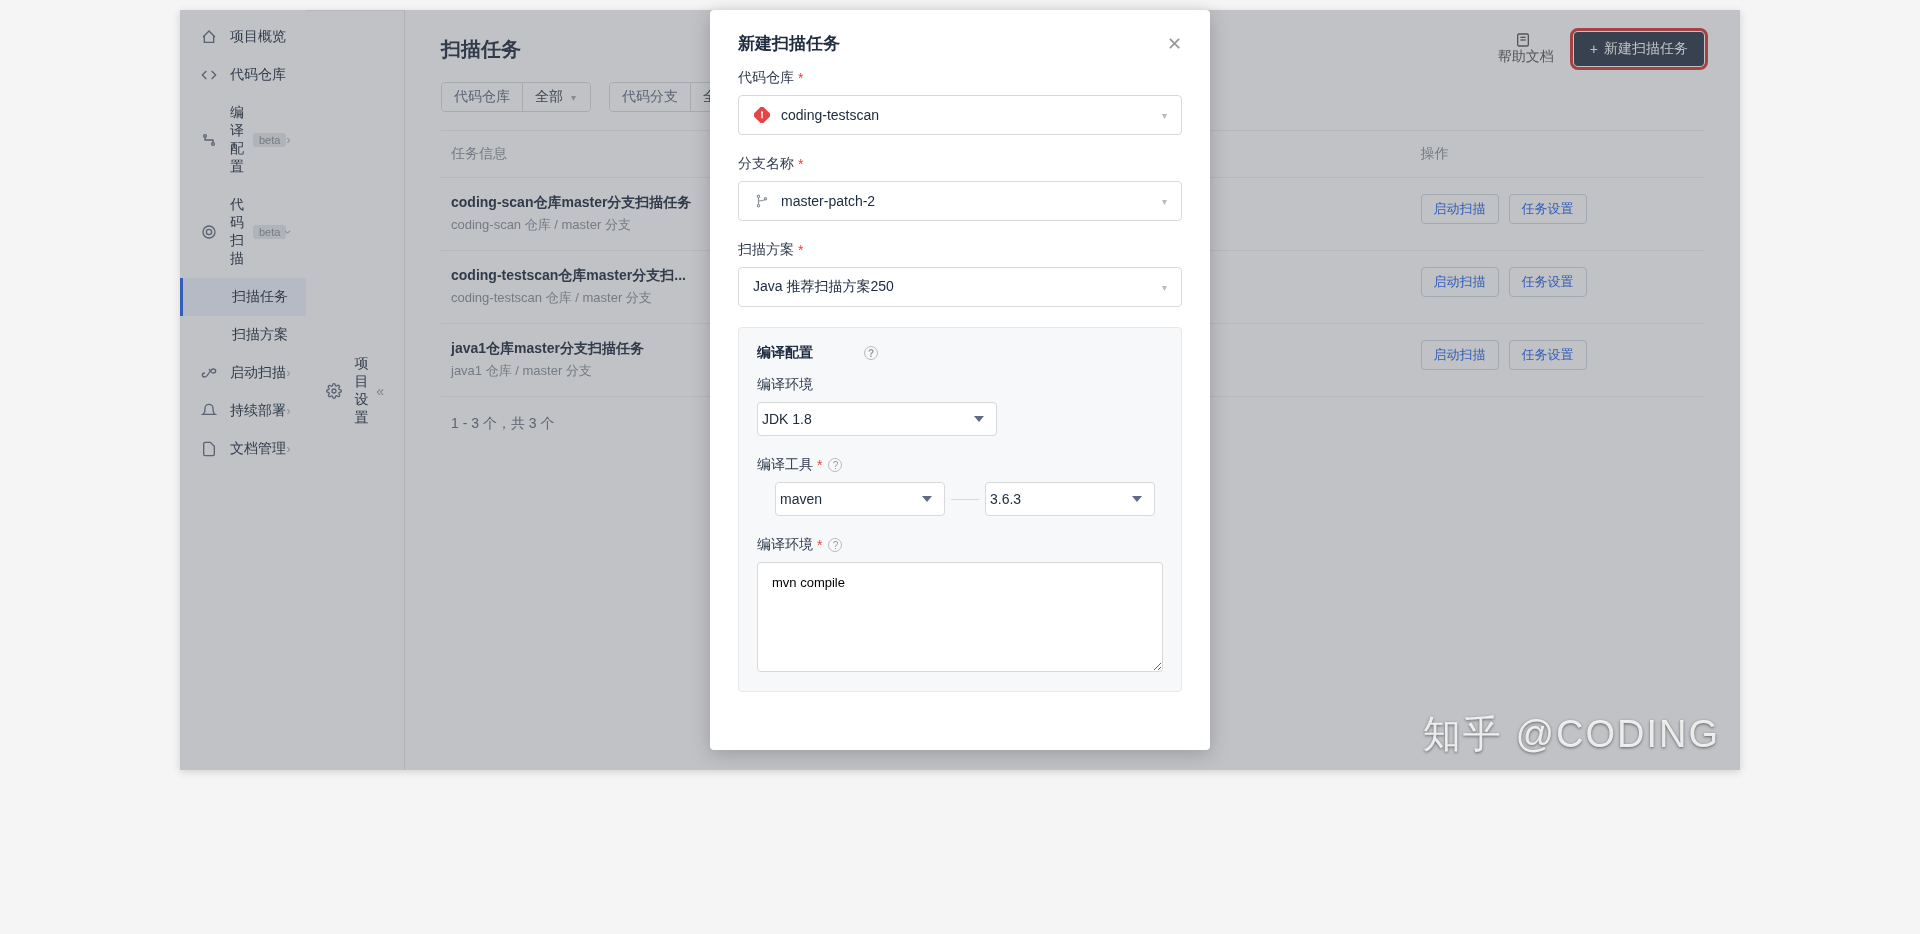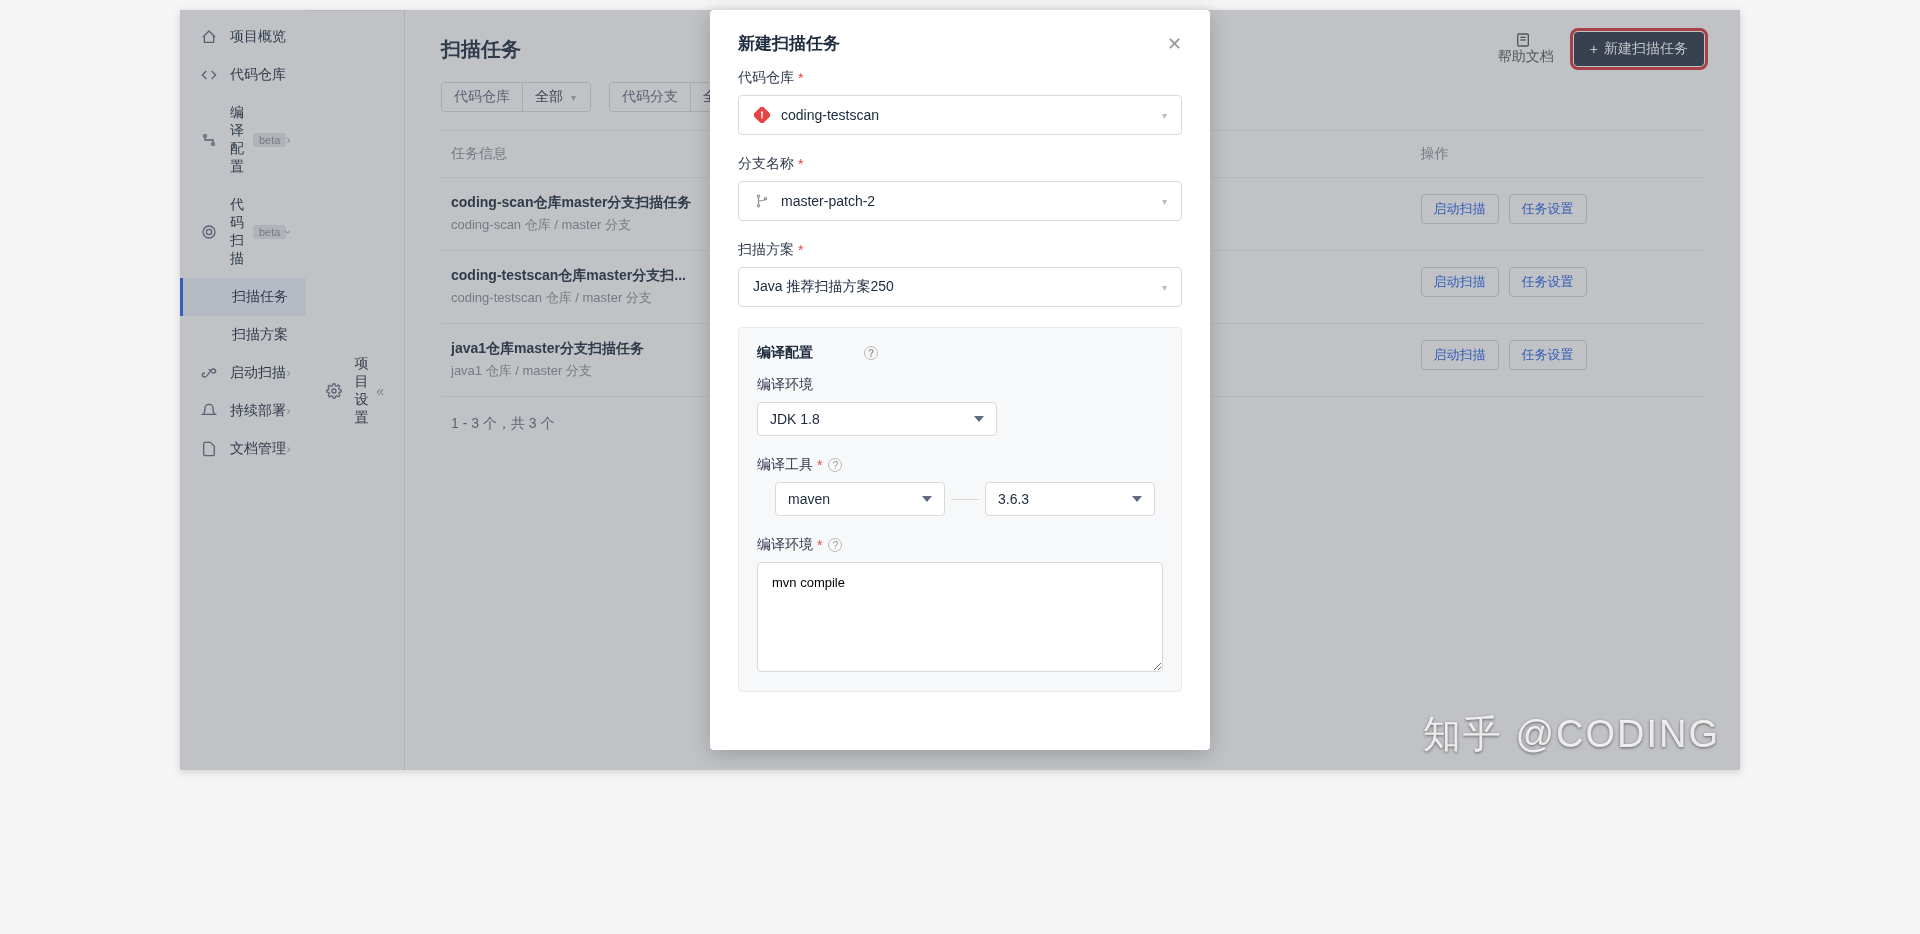--- a/index.html
+++ b/index.html
@@ -63,21 +63,21 @@
 .form-label { font-size: 14px; color: #303a4d; margin-bottom: 8px; display: flex; align-items: center; }
 .required { color: #e54545; margin-left: 4px; }
 .help-icon-sm { margin-left: 6px; width: 14px; height: 14px; border: 1px solid #bbb; border-radius: 50%; display: inline-flex; align-items: center; justify-content: center; font-size: 10px; color: #999; }
 .form-select { width: 100%; border: 1px solid #d9d9d9; border-radius: 4px; padding: 10px 14px; display: flex; align-items: center; background: #fff; cursor: pointer; position: relative; }
 .form-select::after { content: "▾"; position: absolute; right: 14px; color: #bbb; font-size: 10px; }
 .select-icon { width: 18px; height: 18px; margin-right: 10px; display: inline-flex; align-items: center; justify-content: center; }
 .repo-icon-svg { width: 16px; height: 16px; }
 .compile-box { background: #f7f8fa; border: 1px solid #e8e8e8; border-radius: 4px; padding: 16px 18px; }
 .compile-title { font-size: 14px; font-weight: 700; margin-bottom: 14px; display: flex; align-items: center; gap: 45px; }
 .tool-row { display: flex; align-items: center; gap: 0; margin-left: 18px; }
-.small-select { border: 1px solid #d9d9d9; border-radius: 4px; padding: 8px 12px; background: #fff; display: flex; align-items: center; cursor: pointer; position: relative; width: 170px; }
+.small-select { border: 1px solid #d9d9d9; border-radius: 4px; padding: 8px 4px; background: #fff; display: flex; align-items: center; cursor: pointer; position: relative; width: 170px; }
 .small-select::after { content: ""; position: absolute; right: 12px; width: 0; height: 0; border-left: 5px solid transparent; border-right: 5px solid transparent; border-top: 6px solid #606a80; }
 .mid-select { width: 240px; }
 .dash-sep { width: 28px; border-top: 1px solid #d9d9d9; margin: 0 6px; }
 .form-textarea { width: 100%; min-height: 110px; border: 1px solid #d9d9d9; border-radius: 4px; padding: 12px 14px; font-family: inherit; font-size: 13px; resize: vertical; }
 
 .watermark { position: absolute; bottom: 10px; right: 20px; color: rgba(255,255,255,0.85); font-size: 38px; font-weight: 300; letter-spacing: 2px; text-shadow: 0 1px 3px rgba(0,0,0,0.5); pointer-events: none; }
 
 svg { display: block; }
 </style>
 </head>

